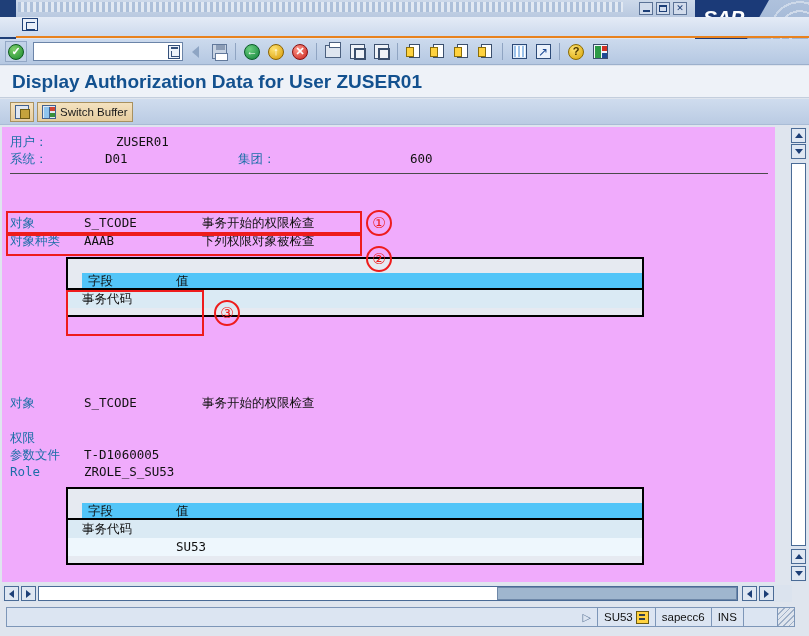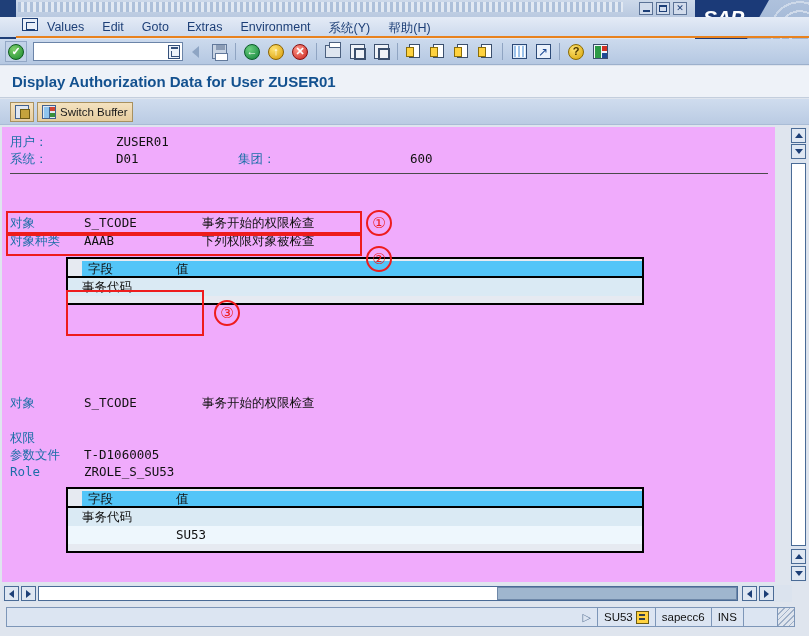--- a/index.html
+++ b/index.html
@@ -145,21 +145,21 @@
   .layer-ico::before{content:"";position:absolute;left:1px;top:1px;width:6px;height:12px;background:#2c9a46;}
   .layer-ico::after{content:"";position:absolute;left:8px;top:1px;width:5px;height:5px;background:#d03020;box-shadow:0 7px 0 #1d4a94;}
 
   
   .pagetitle {
     position:absolute; left:0; top:66px; width:809px; height:32px;
     background:#eef2f8; border-bottom:1px solid #c3cedd;
     display:flex; align-items:center;
   }
   .pagetitle .txt {
-    margin-left:12px; color:#13518f; font-weight:bold; font-size:15px;
+    margin-left:12px; color:#13518f; font-weight:bold; font-size:19px;
     font-family:"Liberation Sans", sans-serif;
   }
 
   
   .apptoolbar {
     position:absolute; left:0; top:99px; width:809px; height:26px;
     background:linear-gradient(#cfdcee,#bacbe3);
     display:flex; align-items:center; padding-left:10px; gap:3px;
     border-bottom:1px solid #a9bcd6;
   }
@@ -189,21 +189,21 @@
   .hr {
     position:absolute; left:8px; width:758px; height:1px; background:#4a4a4a;
   }
 
   
   .tbl {
     position:absolute; background:#e6eaf1;
     border:2px solid #000;
   }
   .tbl .thead {
-    height:17px; background:#e6eaf1; position:relative;
+    height:17px; background:#e6eaf1; position:relative;margin-top:12px;
   }
   .tbl .thead .bar {
     position:absolute; left:14px; top:2px; right:0; height:15px; background:#52c5f8;
   }
   .tbl .thead .hcell {
     position:absolute; top:2px; color:#111; font-size:12.5px;
     font-family:"DejaVu Sans Mono", monospace; white-space:pre; line-height:15px;
   }
   .tbl .tsplit { height:2px; background:#000; }
   .tbl .trow-lbl {
@@ -309,29 +309,20 @@
   <div class="tb-left-edge"></div>
 
   <div class="saplogo">
     <div class="waves"></div>
     <div class="block"></div>
     <div class="txt">SAP</div>
   </div>
 
   <div class="menubar">
     <div class="sysmenu-icon"></div>
-    <div class="menus" style="left:38px;">
-      <div class="menu-item">Values</div>
-      <div class="menu-item">Edit</div>
-      <div class="menu-item">Goto</div>
-      <div class="menu-item">Extras</div>
-      <div class="menu-item">Environment</div>
-      <div class="menu-item">系统(Y)</div>
-      <div class="menu-item">帮助(H)</div>
-    </div>
   </div>
   <div class="menubar-underline"></div>
 
   <div class="toolbar">
     <div class="tbtn tb-ok">
       <div class="circ-ico ic-green">✓</div>
     </div>
     <div class="cmdfield">
       <div class="dd"></div>
     </div>
@@ -414,21 +405,21 @@
       <span class="abtn-ico lay"></span>
       <span>Switch Buffer</span>
     </div>
   </div>
 
   <div class="content">
 
     <div class="row lbl-blue" style="left:8px;  top:7px;">用户：</div>
     <div class="row txt-black" style="left:114px;top:7px;">ZUSER01</div>
     <div class="row lbl-blue" style="left:8px;  top:24px;">系统：</div>
-    <div class="row txt-black" style="left:114px;top:24px;">D01</div>
+    <div class="row txt-black" style="left:103px;top:24px;">D01</div>
     <div class="row lbl-blue" style="left:236px;top:24px;">集团：</div>
     <div class="row txt-black" style="left:408px;top:24px;">600</div>
 
     <div class="hr" style="top:46px;"></div>
 
 
     <div class="row lbl-blue" style="left:8px;  top:88px;">对象</div>
     <div class="row txt-black" style="left:82px; top:88px;">S_TCODE</div>
     <div class="row txt-black" style="left:200px;top:88px;">事务开始的权限检查</div>
 

